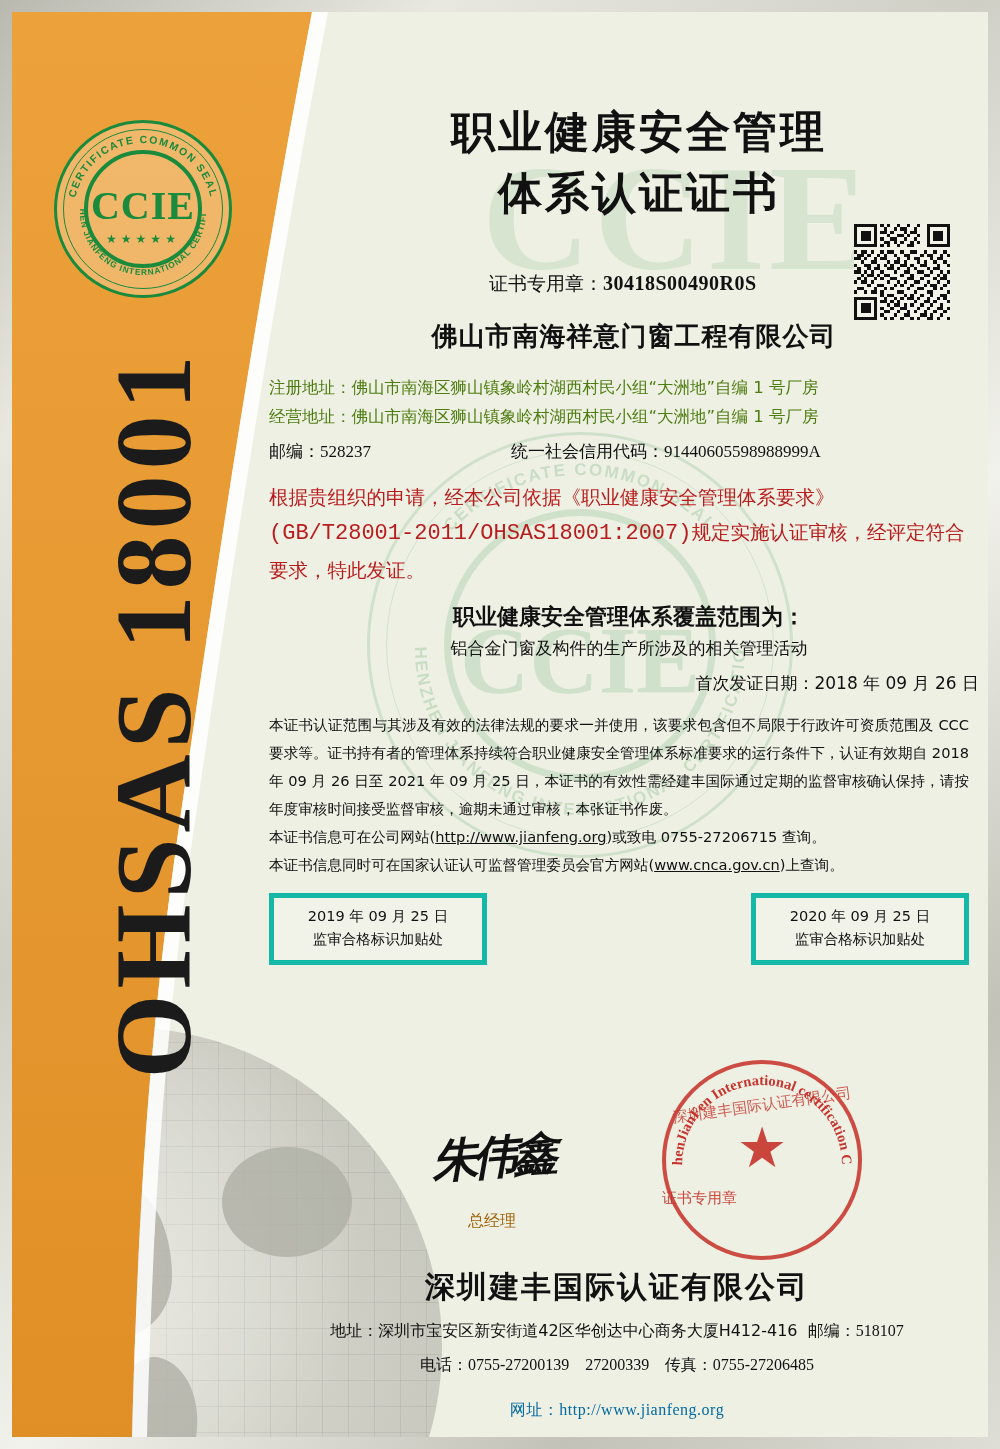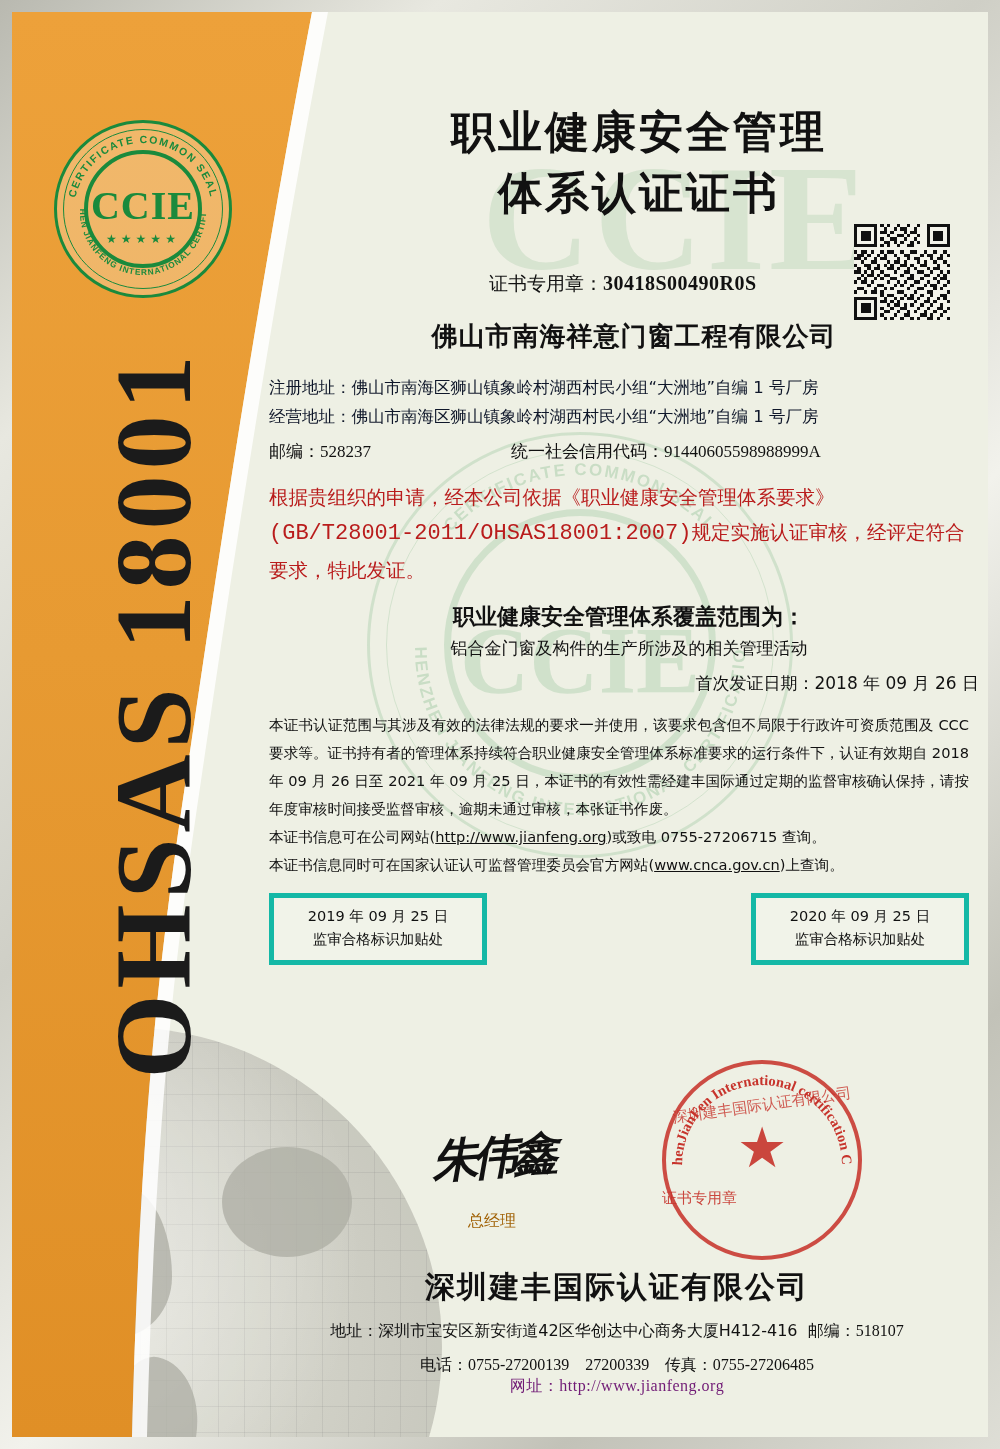--- a/index.html
+++ b/index.html
@@ -229,21 +229,21 @@
     font-size: 26px;
     color: #111;
     letter-spacing: 1px;
   }
 
   .addr-block {
     margin-top: 20px;
     padding-left: 10px;
     font-family: "DejaVu Sans", sans-serif;
     font-size: 16.5px;
-    color: #0f172a;
+    color: #4d7c0f;
     line-height: 1.75;
   }
   .addr-row { white-space: nowrap; }
   .addr-row .lbl { display: inline-block; }
   .meta-row {
     margin-top: 8px;
     padding-left: 10px;
     font-family: "DejaVu Sans", sans-serif;
     font-size: 17px;
     color: #111;
@@ -407,24 +407,24 @@
     letter-spacing: 2px;
   }
   .footer .line {
     margin-top: 13px;
     font-family: "DejaVu Sans", sans-serif;
     font-size: 16px;
     color: #111;
   }
   .footer .line .mono { font-family: "Liberation Serif", serif; }
   .footer .web {
-    margin-top: 0;
+    margin-top: 24px;
     font-family: "Liberation Serif", serif;
     font-size: 16px;
-    color: #701a75;
+    color: #0369a1;
     letter-spacing: .5px;
   }
 </style>
 </head>
 <body>
 
 <div class="page">
   <div class="frame-outer"></div>
   <div class="frame-inner">
 

